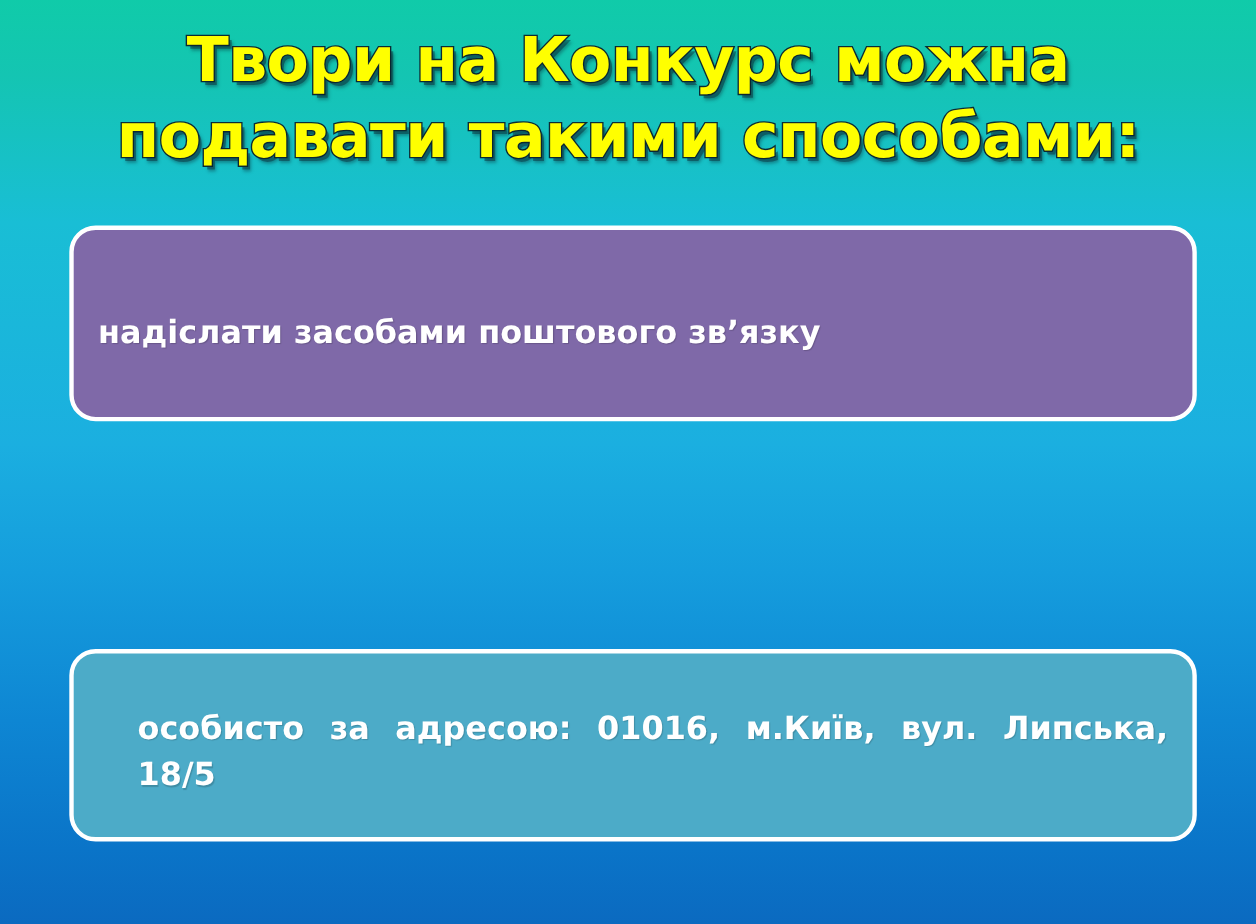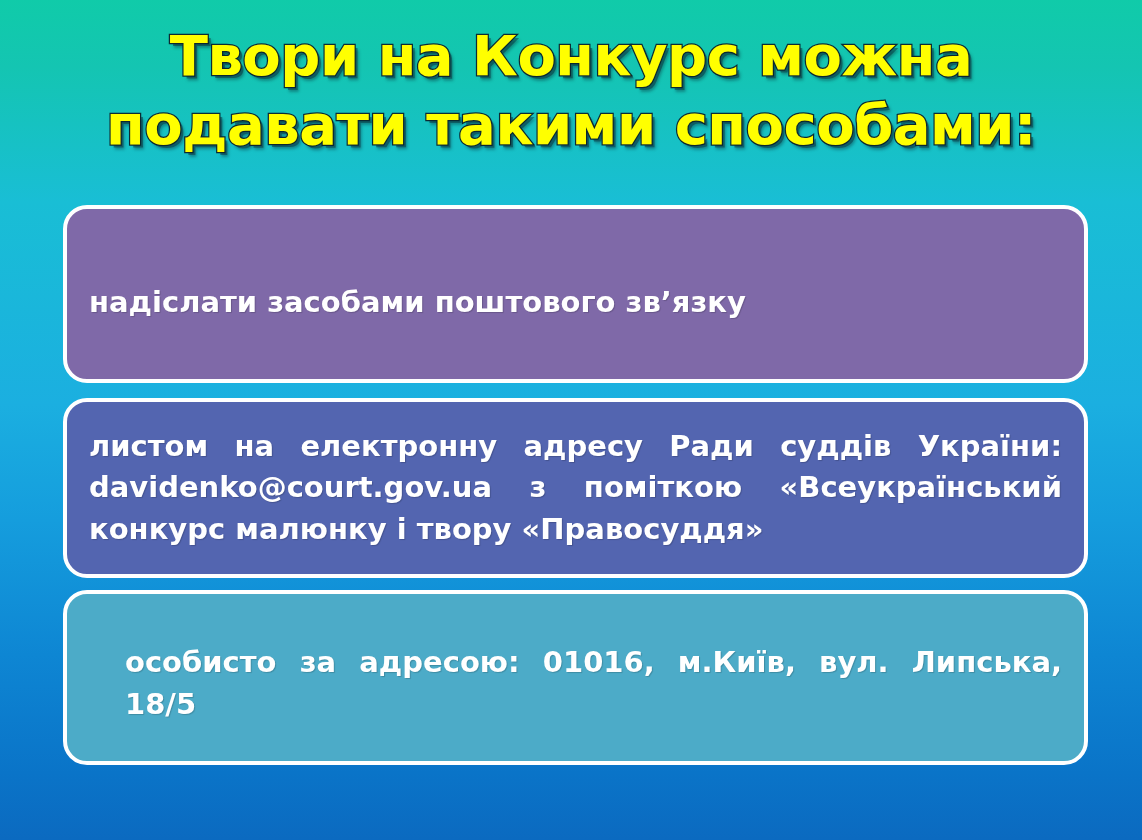--- a/index.html
+++ b/index.html
@@ -119,21 +119,18 @@
 
   <div id="title-block">
     <span class="title-line first">Твори на Конкурс можна</span>
     <span class="title-line second">подавати такими способами:</span>
   </div>
 
   <div class="box" id="box-postal">
     <div class="box-text">надіслати засобами поштового зв’язку</div>
   </div>
 
-  <div class="box" id="box-email">
-    <div class="box-text justified">листом на електронну адресу Ради суддів України: davidenko@court.gov.ua з поміткою «Всеукраїнський конкурс малюнку і твору «Правосуддя»</div>
-  </div>
 
   <div class="box" id="box-inperson">
     <div class="box-text justified">особисто за адресою: 01016, м.Київ, вул. Липська, 18/5</div>
   </div>
 
 </div>
 
 </body></html>

